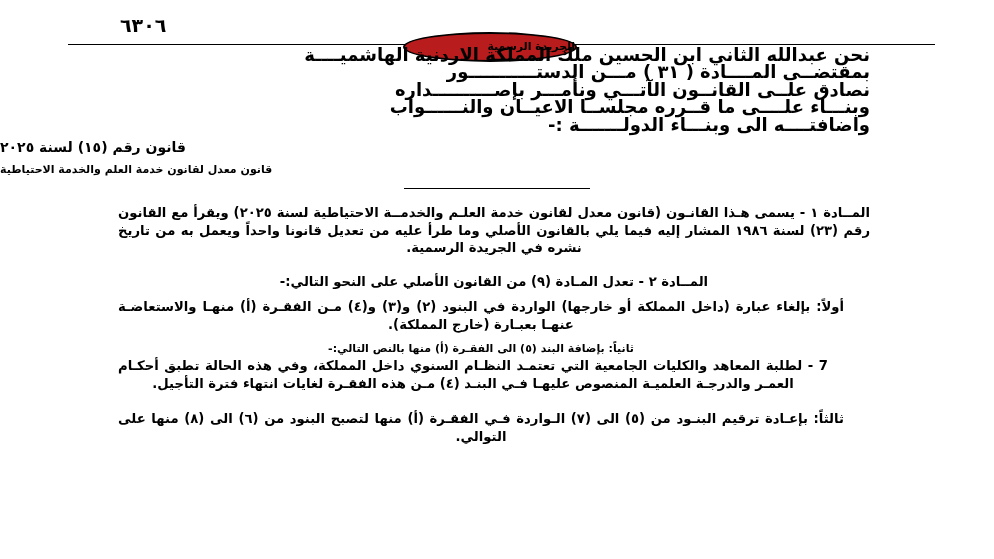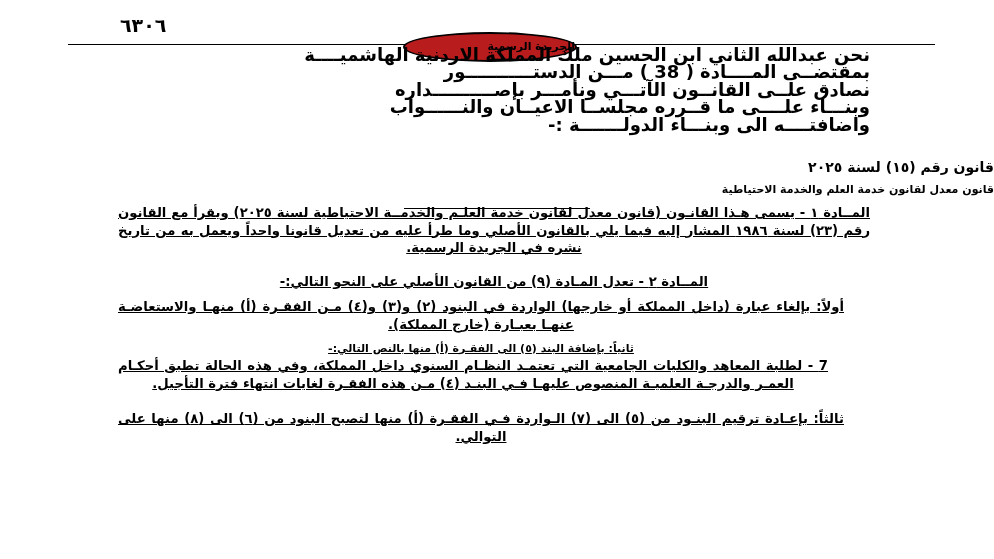--- a/index.html
+++ b/index.html
@@ -87,24 +87,24 @@
     font-size: 18px;
     line-height: 17.4px;
     letter-spacing: 0.2px;
   }
   .decree .line {
     white-space: nowrap;
     text-align: right;
   }
 
   .law-titles {
-    top: 156px;
+    top: 136px;
     left: 0;
     width: 994px;
-    text-align: right;
+    text-align: left;
     direction: rtl;
   }
   .law-title-1 {
     font-size: 14px;
     line-height: 22px;
     font-weight: 700;
     letter-spacing: 1.2px;
   }
   .law-title-2 {
     font-size: 11px;
@@ -116,21 +116,20 @@
     width: 186px;
     height: 0;
     margin: 6px auto 0 auto;
     border-top: 1.8px solid #000;
   }
 
   .articles {
     top: 204px;
     right: 124px;
     width: 752px;
-    text-decoration: underline;
   }
   .article {
     margin-bottom: 10px;
   }
   .article-body {
     font-size: 13.2px;
     line-height: 17.6px;
     letter-spacing: 0.1px;
     text-align: justify;
     text-align-last: center;
@@ -173,21 +172,21 @@
 
     <div class="header-rule"></div>
 
     <div class="gazette-badge">
       <span class="gazette-badge-label">الجريدة الرسمية</span>
     </div>
   </div>
 
   <div class="block decree">
     <div class="line">نحن عبدالله الثاني ابن الحسين ملك المملكة الاردنية الهاشميــــة</div>
-    <div class="line">بمقتضــى المــــادة ( 38 )  مـــن الدستـــــــــــور</div>
+    <div class="line">بمقتضــى المــــادة ( ٣١ )  مـــن الدستـــــــــــور</div>
     <div class="line">نصادق علــى القانــون الآتـــي ونأمـــر بإصــــــــــداره</div>
     <div class="line">وبنـــاء علــــى ما قــررﻩ مجلســا الاعيــان  والنــــــواب</div>
     <div class="line">واضافتــــه الى وبنـــاء الدولـــــــة :-</div>
   </div>
 
   <div class="block law-titles">
     <div class="law-title-1">قانون رقم (١٥) لسنة ٢٠٢٥</div>
     <div class="law-title-2">قانون معدل لقانون خدمة العلم والخدمة الاحتياطية</div>
     <div class="title-divider"></div>
   </div>

